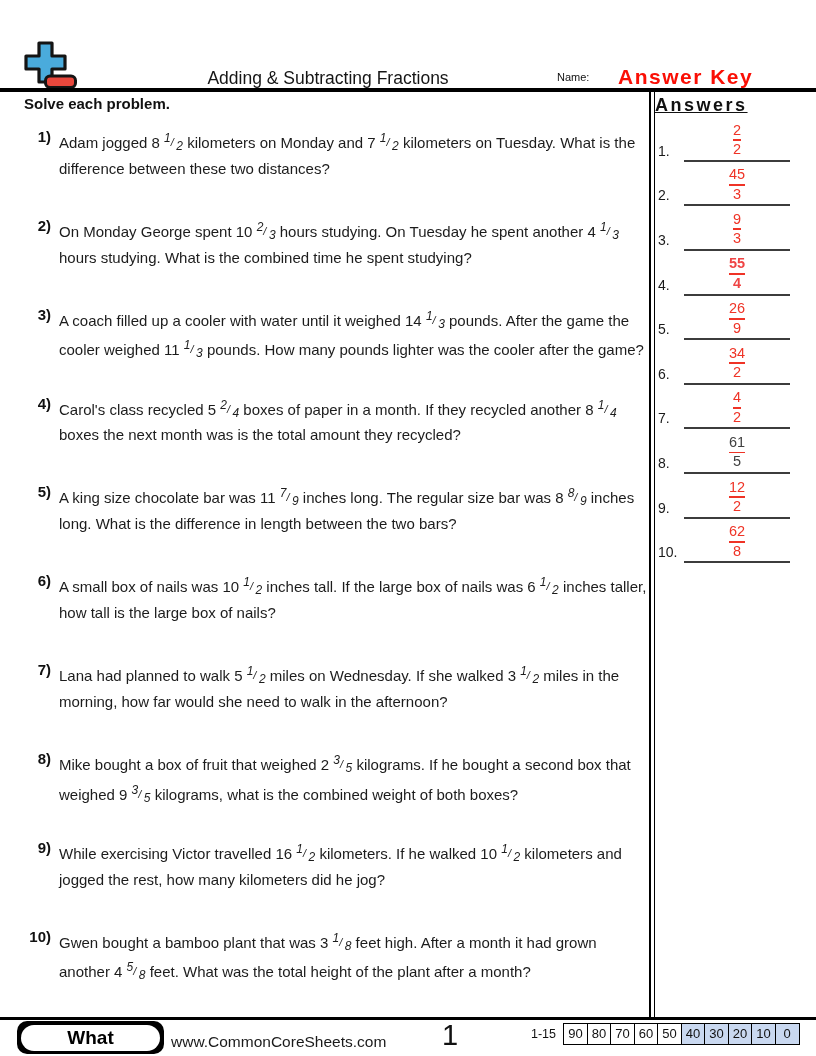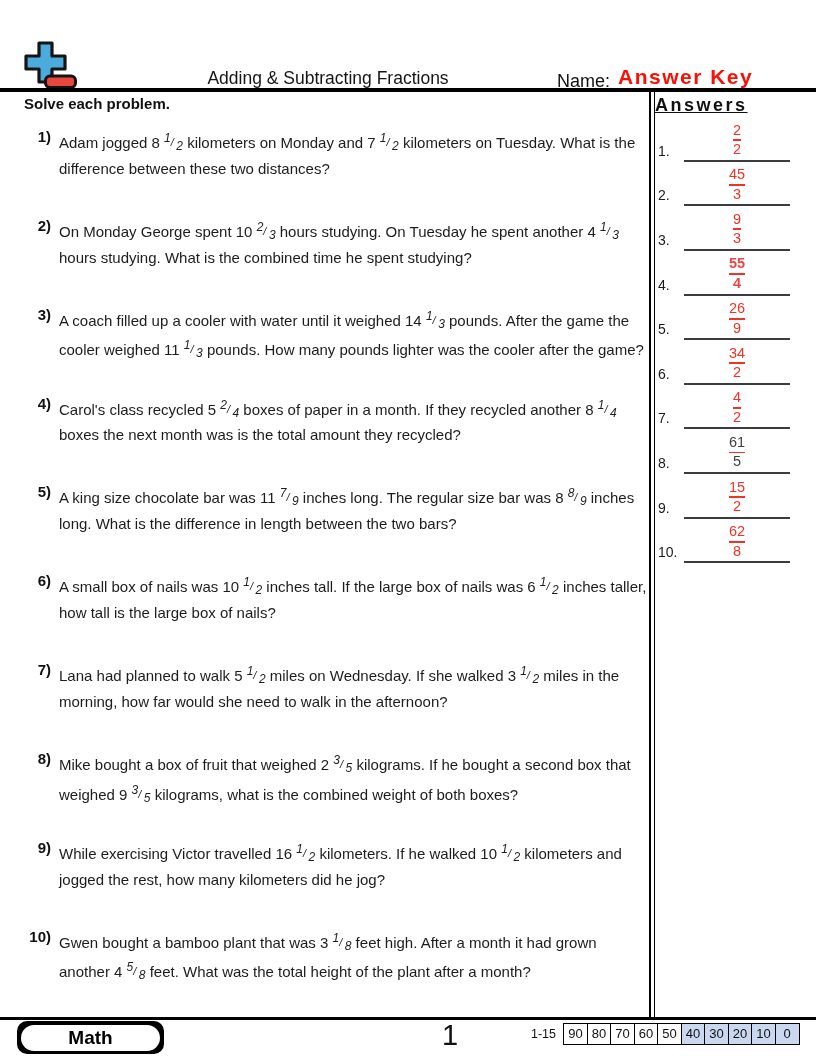--- a/index.html
+++ b/index.html
@@ -12,21 +12,21 @@
     overflow: hidden;
     margin-top: 24px;
   }
 
   
   .icon-wrap { position: absolute; left: 20px; top: 16px; }
   .ws-title {
     position: absolute; left: 0; top: 44px; width: 656px;
     text-align: center; font-size: 17.5px; color: #151515;
   }
-  .name-label { position: absolute; left: 557px; top: 47px; font-size: 18px; }
+  .name-label { position: absolute; left: 557px; top: 47px; font-size: 11px; }
   .name-value {
     position: absolute; left: 618px; top: 41px;
     font-size: 21px; font-weight: bold; letter-spacing: 1.5px;
   }
   .header-rule { position: absolute; left: 0; top: 64px; width: 816px; height: 3.5px; background: #000; }
   .instructions { position: absolute; left: 24px; top: 71px; font-size: 15px; font-weight: bold; }
 
   
   .col-sep {
     position: absolute; left: 649px; top: 67px; height: 928px; width: 6px;
@@ -250,21 +250,21 @@
         <span>5</span>
       </span>
     </span>
     <span class="aline"></span>
   </div>
 
   <div class="arow">
     <span class="alabel">9.</span>
     <span class="afrac" style="color: rgb(239, 51, 38);">
       <span class="fstack">
-        <span>15</span>
+        <span>12</span>
         <span class="fbar" style="background: rgb(239, 51, 38);"></span>
         <span>2</span>
       </span>
     </span>
     <span class="aline"></span>
   </div>
 
   <div class="arow">
     <span class="alabel">10.</span>
     <span class="afrac" style="color: rgb(239, 51, 38);">
@@ -274,22 +274,23 @@
         <span>8</span>
       </span>
     </span>
     <span class="aline"></span>
   </div>
 </div>
   </div>
 
   <div class="footer-rule"></div>
   <div class="math-badge">
-    <div class="math-badge-inner">Math</div>
-  </div>
+    <div class="math-badge-inner">What</div>
+  </div>
+  <div class="site-url">www.CommonCoreSheets.com</div>
   <div class="page-num">1</div>
   <div class="score-strip">
     <span class="range-label">1-15</span>
     <span class="score-cells">
   <span class="scell">90</span>
 
   <span class="scell">80</span>
 
   <span class="scell">70</span>
 

